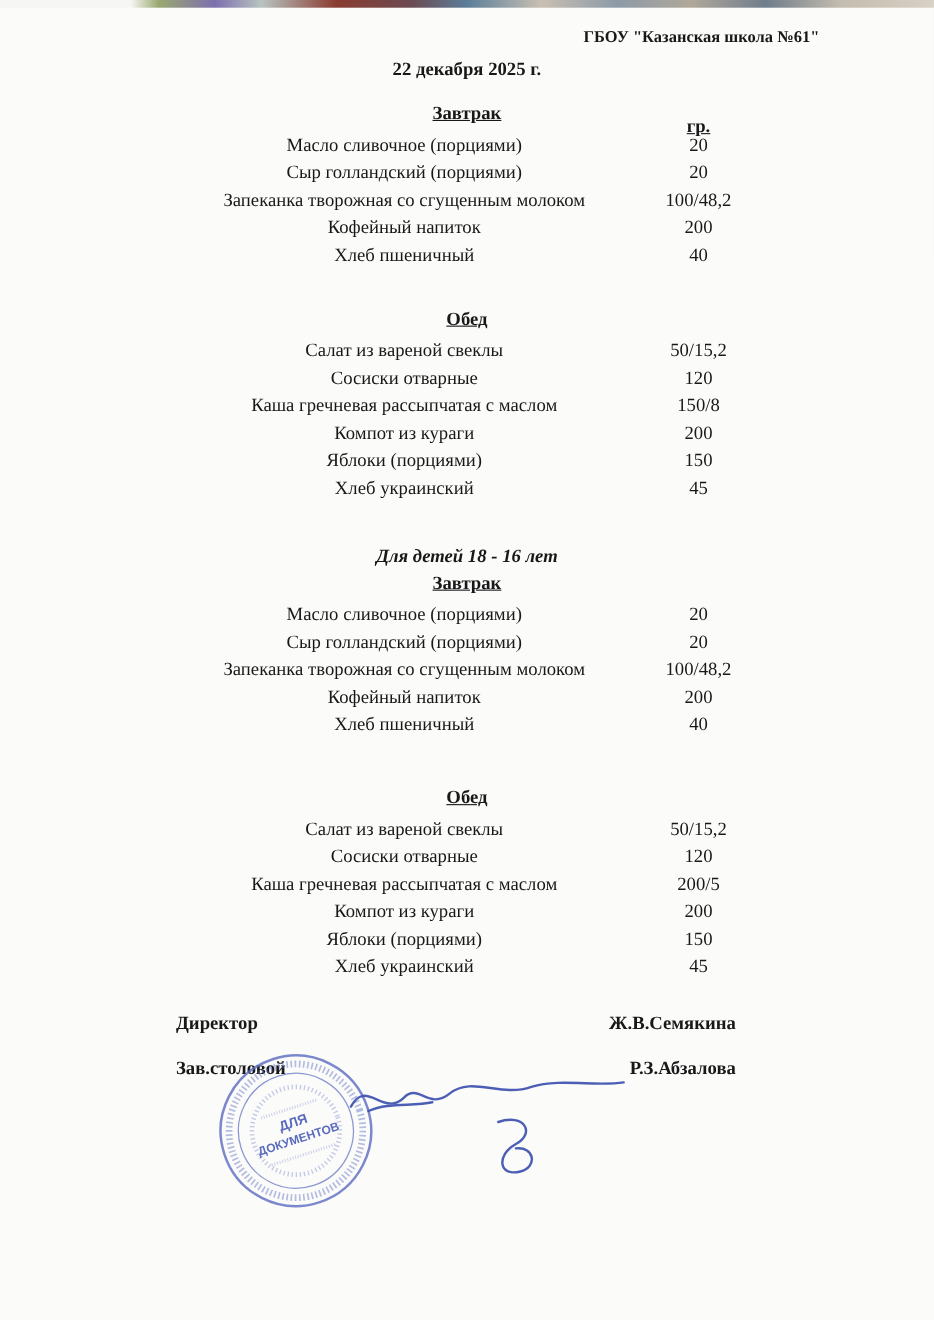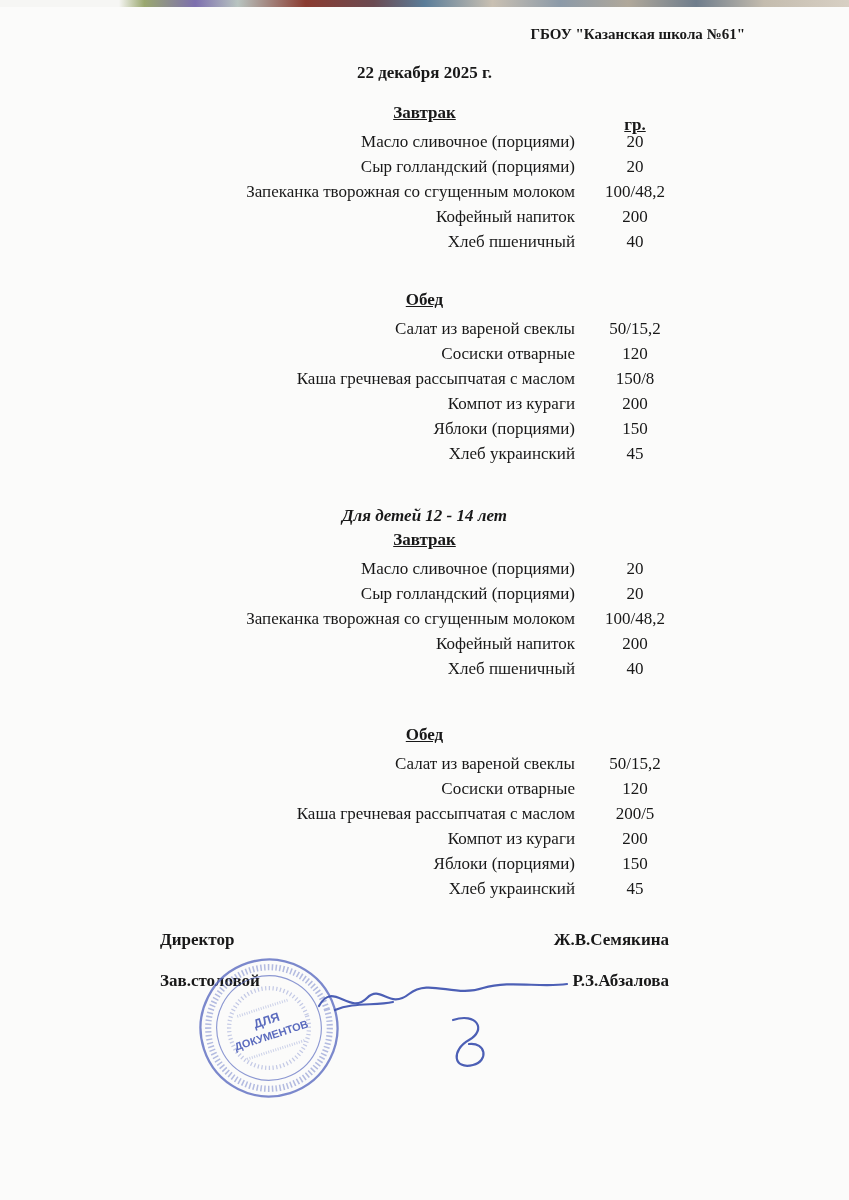--- a/index.html
+++ b/index.html
@@ -32,21 +32,21 @@
     font-weight: bold;
     font-size: 15px;
   }
   .menu-title {
     margin-top: 60px;
     text-align: center;
     font-weight: bold;
     font-size: 16px;
   }
   .menu-date {
-    margin-top: 20px;
+    margin-top: 10px;
     text-align: center;
     font-weight: bold;
     font-size: 17px;
   }
   .age-title {
     margin-top: 30px;
     text-align: center;
     font-weight: bold;
     font-style: italic;
     font-size: 17px;
@@ -74,21 +74,21 @@
     font-weight: bold;
     font-size: 17px;
     margin-top: 12px;
   }
   .item-row {
     display: flex;
     padding: 0 154px 0 160px;
     font-size: 17px;
     line-height: 25px;
   }
-  .item-row .item-name { flex: 1; text-align: right; }
+  .item-row .item-name { flex: 1; text-align: center; }
   .item-row .item-value { width: 120px; text-align: center; }
   .rows { margin-top: 4px; }
   .sig-row {
     display: flex;
     justify-content: space-between;
     padding: 0 180px 0 160px;
     font-weight: bold;
     font-size: 17px;
     line-height: 22px;
   }
@@ -177,21 +177,21 @@
     <div class="item-row">
       <span class="item-name">Яблоки (порциями)</span>
       <span class="item-value">150</span>
     </div>
     <div class="item-row">
       <span class="item-name">Хлеб украинский</span>
       <span class="item-value">45</span>
     </div>
   </div>
 
-  <div class="age-title second">Для детей 12 - 14 лет</div>
+  <div class="age-title second">Для детей 18 - 16 лет</div>
 
   <div class="meal-header tight">
     <span class="underline">Завтрак</span>
   </div>
 
   <div class="rows">
     <div class="item-row">
       <span class="item-name">Масло сливочное (порциями)</span>
       <span class="item-value">20</span>
     </div>

